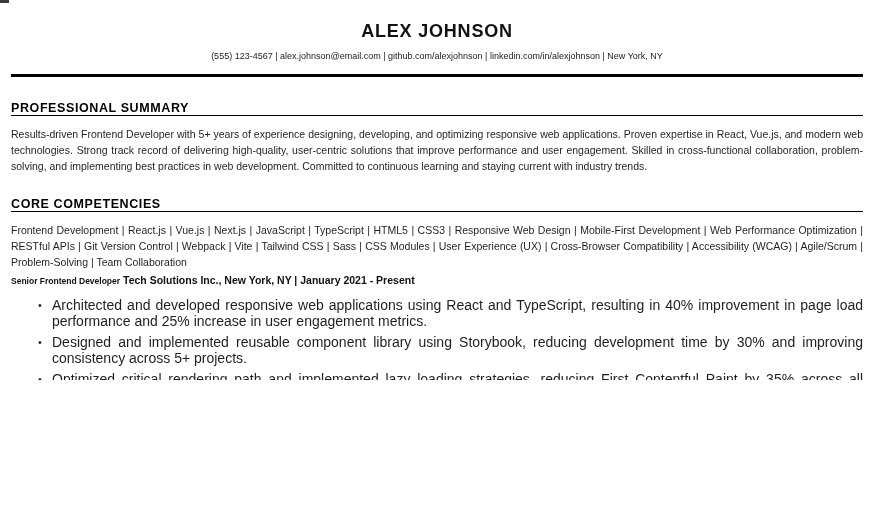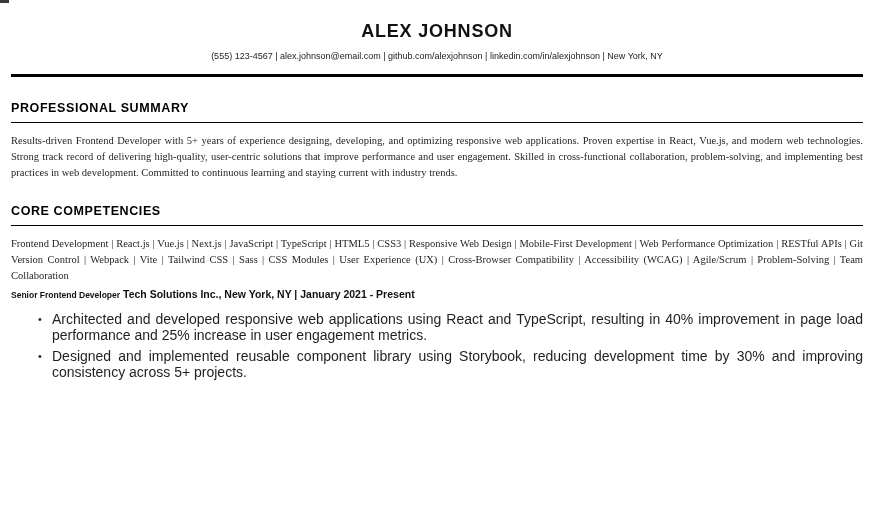--- a/index.html
+++ b/index.html
@@ -36,33 +36,31 @@
   }
   .rule-thick {
     margin-top: 13px;
     border-bottom: 3px solid #000;
   }
   .section-title {
     font-size: 12.5px;
     font-weight: bold;
     letter-spacing: 0.6px;
     color: #000;
-    padding-bottom: 7px;
     border-bottom: 1.5px solid #000;
   }
   .section-title.summary { margin-top: 24px; }
   .section-title.competencies { margin-top: 23px; }
   .section-title.experience { margin-top: 23px; }
   .body-text {
     margin-top: 10px;
     font-size: 10.5px;
     line-height: 16px;
     text-align: justify;
     color: #1f1f1f;
-    font-family: Liberation Serif, serif;
   }
   .job-line {
     color: #111;
   }
   .job-role {
     font-size: 8.5px;
     font-weight: bold;
   }
   .job-company {
     font-size: 10.5px;

